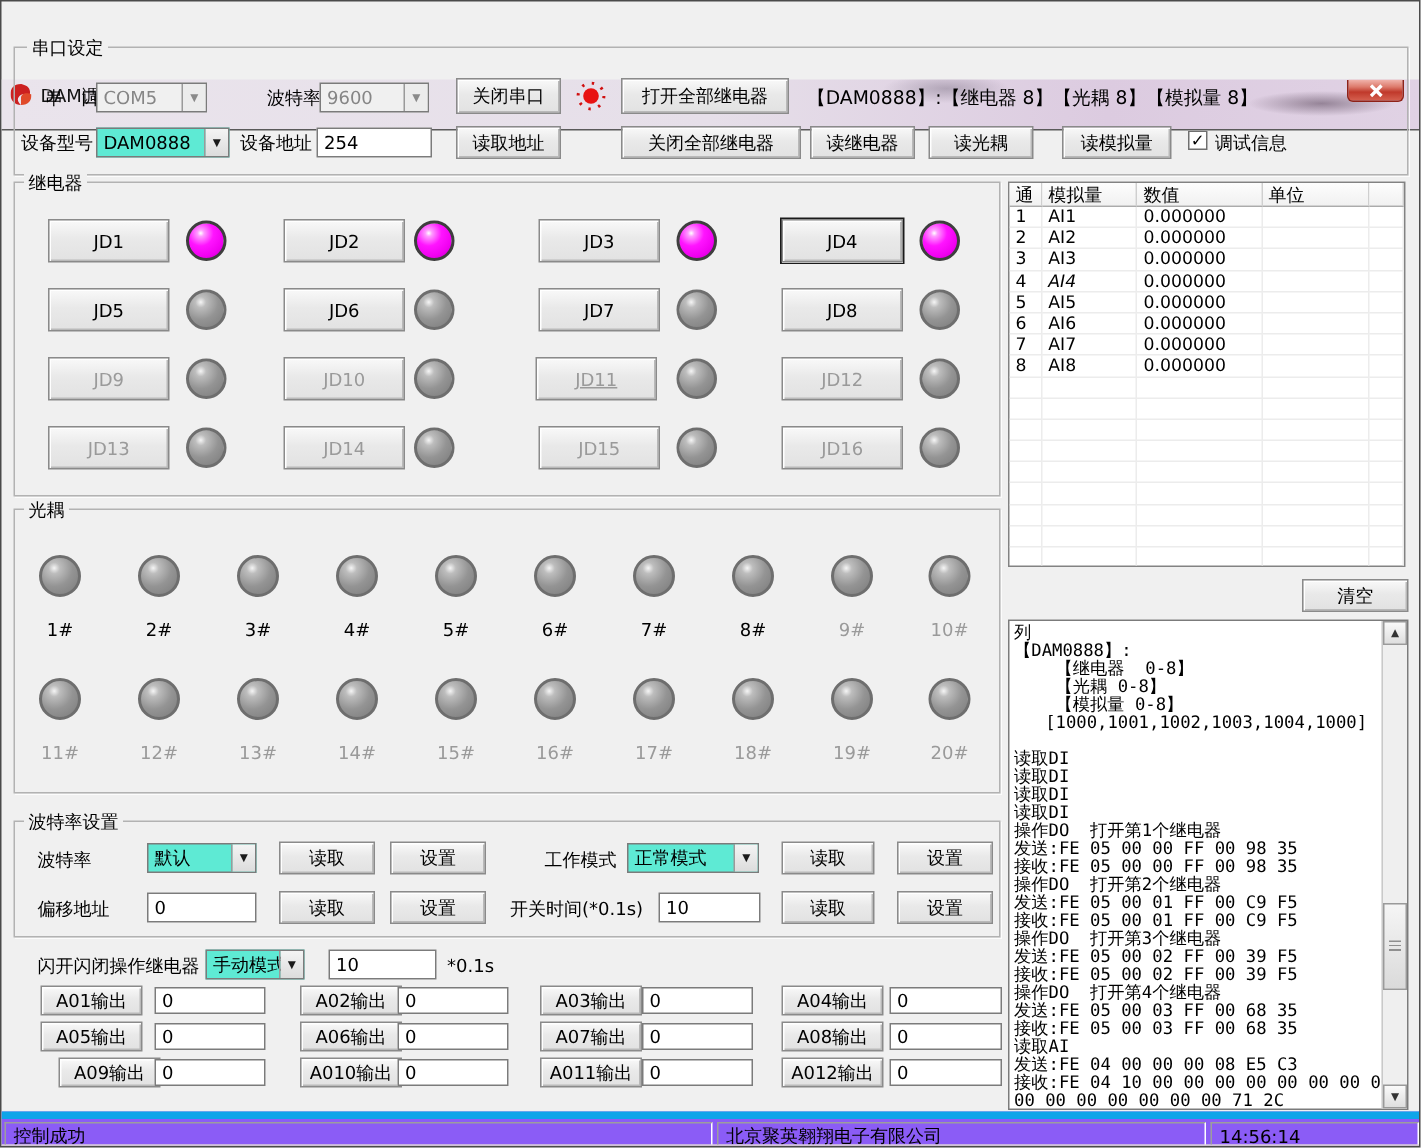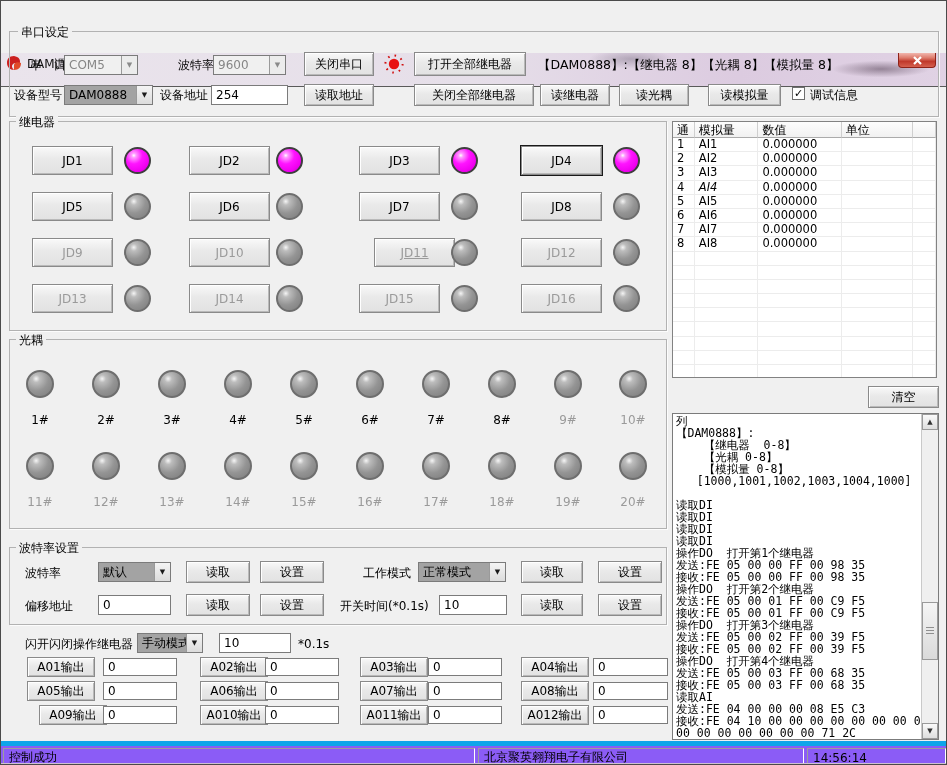--- a/index.html
+++ b/index.html
@@ -25,21 +25,21 @@
   .lbl { position:absolute; font-size:12px; color:#000; white-space:nowrap; line-height:14px; }
   .lbl.dim { color:#9a9a9a; }
   .btn { position:absolute; font-size:12px; color:#000; text-align:center;
     background:linear-gradient(#f9f9f9,#e9e9e9 45%,#e2e2e2);
     border:1px solid #8a8a8a; box-shadow:inset 1px 1px 0 #ffffff, inset -1px -1px 0 #b9b9b9;
     display:flex; align-items:center; justify-content:center; cursor:pointer; white-space:nowrap; }
   .btn.focused { box-shadow:0 0 0 1px #1a1a1a, inset 1px 1px 0 #ffffff, inset -1px -1px 0 #b9b9b9; }
   .btn.dim { color:#9a9a9a; }
   .tin { position:absolute; background:#fff; border:1px solid #7b7b7b; font-size:12px; color:#000;
     display:flex; align-items:center; padding-left:4px; }
-  .combo { position:absolute; background:#a3a3a3; border:1px solid #7b7b7b; font-size:12px; color:#000;
+  .combo { position:absolute; background:#5eead4; border:1px solid #7b7b7b; font-size:12px; color:#000;
     display:flex; align-items:center; padding-left:4px; }
   .combo .arrow { position:absolute; right:0; top:0; bottom:0; width:16px;
     background:linear-gradient(#f4f4f4,#dcdcdc); border-left:1px solid #9a9a9a;
     display:flex; align-items:center; justify-content:center; font-size:7px; color:#1a1a1a; }
   .combo.disabled { background:#f0f0f0; color:#868686; }
   .combo.disabled .arrow { color:#8a8a8a; background:#ececec; }
   .group { position:absolute; border:1px solid #b2b2b2; box-shadow:1px 1px 0 rgba(255,255,255,.8); }
   .group-label { position:absolute; top:-8px; background:#f0f0f0; padding:0 3px; font-size:12px; color:#000; white-space:nowrap; }
   .led { position:absolute; border-radius:50%; }
   .led.on { background:radial-gradient(circle at 34% 28%, #ffffff 0%, #ff9bff 10%, #ff14ff 38%, #f000f0 70%, #c000c0 100%); border:2px solid #3e3e3e; }
@@ -144,21 +144,21 @@
         <div class="btn" style="position: absolute; left: 179px; top: 70px; width: 81px; height: 29px;">JD6</div>
         <div class="led off" style="position: absolute; left: 266px; top: 71px; width: 27px; height: 27px;"></div>
         <div class="btn" style="position: absolute; left: 349px; top: 70px; width: 81px; height: 29px;">JD7</div>
         <div class="led off" style="position: absolute; left: 441px; top: 71px; width: 27px; height: 27px;"></div>
         <div class="btn" style="position: absolute; left: 511px; top: 70px; width: 81px; height: 29px;">JD8</div>
         <div class="led off" style="position: absolute; left: 603px; top: 71px; width: 27px; height: 27px;"></div>
         <div class="btn dim" style="position: absolute; left: 22px; top: 116px; width: 81px; height: 29px;">JD9</div>
         <div class="led off" style="position: absolute; left: 114px; top: 117px; width: 27px; height: 27px;"></div>
         <div class="btn dim" style="position: absolute; left: 179px; top: 116px; width: 81px; height: 29px;">JD10</div>
         <div class="led off" style="position: absolute; left: 266px; top: 117px; width: 27px; height: 27px;"></div>
-        <div class="btn dim" style="position: absolute; left: 364px; top: 116px; width: 81px; height: 29px; text-decoration: underline;">JD11</div>
+        <div class="btn dim" style="position: absolute; left: 347px; top: 116px; width: 81px; height: 29px; text-decoration: underline;">JD11</div>
         <div class="led off" style="position: absolute; left: 441px; top: 117px; width: 27px; height: 27px;"></div>
         <div class="btn dim" style="position: absolute; left: 511px; top: 116px; width: 81px; height: 29px;">JD12</div>
         <div class="led off" style="position: absolute; left: 603px; top: 117px; width: 27px; height: 27px;"></div>
         <div class="btn dim" style="position: absolute; left: 22px; top: 162px; width: 81px; height: 29px;">JD13</div>
         <div class="led off" style="position: absolute; left: 114px; top: 163px; width: 27px; height: 27px;"></div>
         <div class="btn dim" style="position: absolute; left: 179px; top: 162px; width: 81px; height: 29px;">JD14</div>
         <div class="led off" style="position: absolute; left: 266px; top: 163px; width: 27px; height: 27px;"></div>
         <div class="btn dim" style="position: absolute; left: 349px; top: 162px; width: 81px; height: 29px;">JD15</div>
         <div class="led off" style="position: absolute; left: 441px; top: 163px; width: 27px; height: 27px;"></div>
         <div class="btn dim" style="position: absolute; left: 511px; top: 162px; width: 81px; height: 29px;">JD16</div>

